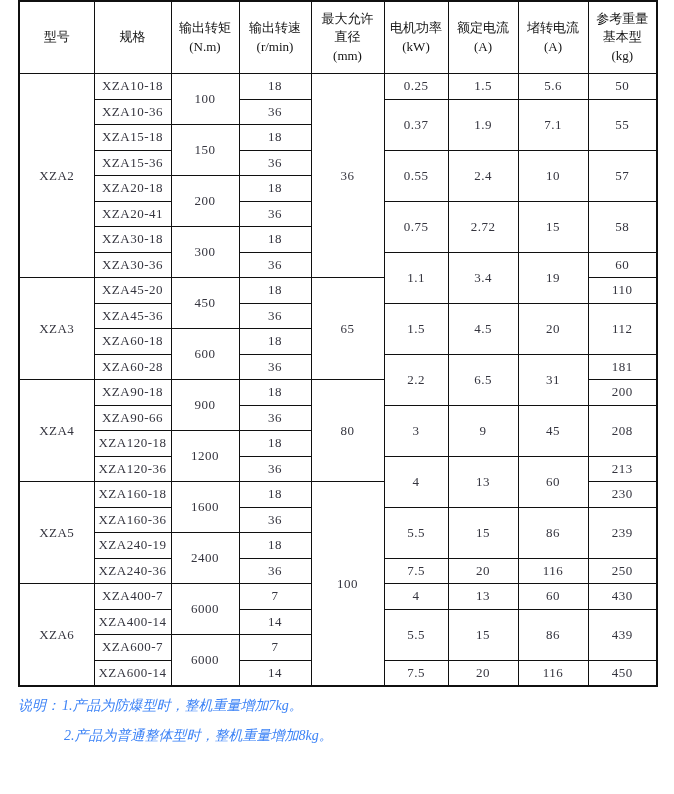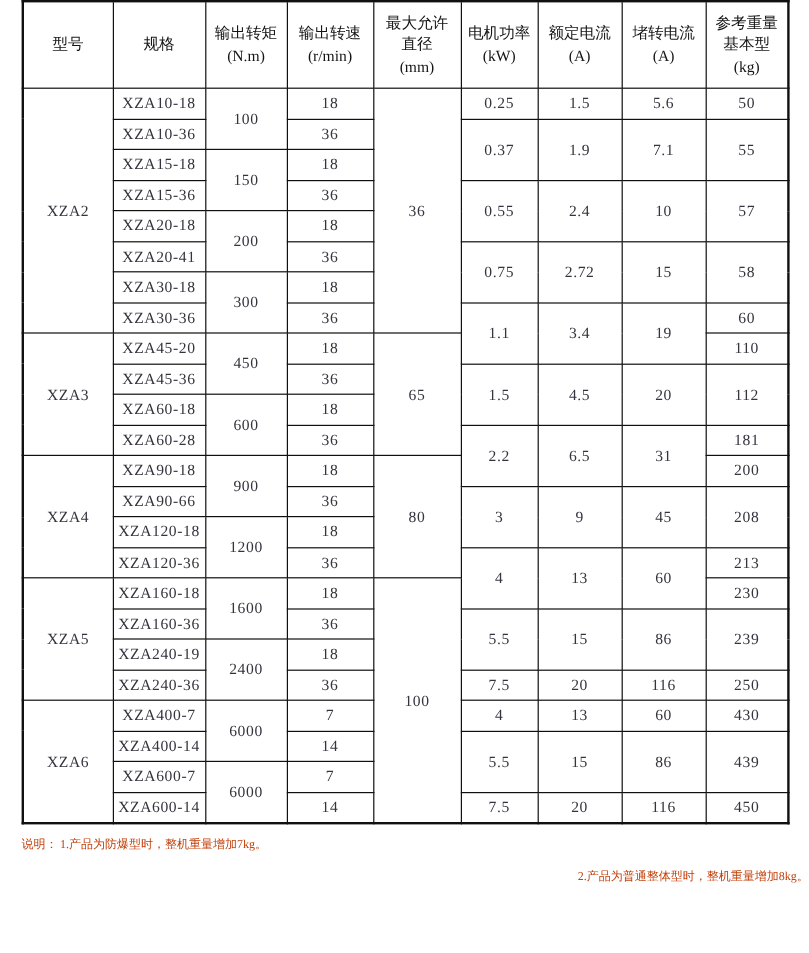--- a/index.html
+++ b/index.html
@@ -57,30 +57,30 @@
     color: #141414;
   }
   table.params td {
     height: 24.5px;
     font-size: 13px;
     color: #34343e;
     letter-spacing: 0.5px;
   }
   .notes {
     margin: 10px 0 0 18px;
-    font-size: 10px;
-    color: #c2410c;
+    font-size: 14px;
+    color: #3b82f6;
+    font-style: italic;
   }
   .note-line {
     margin-bottom: 12px;
     white-space: nowrap;
   }
   .note-line.indent {
     padding-left: 46px;
-    text-align: right;
   }
   .note-prefix {
     margin-right: 2px;
   }
 </style>
 </head>
 <body>
 
 <div class="page">
 

